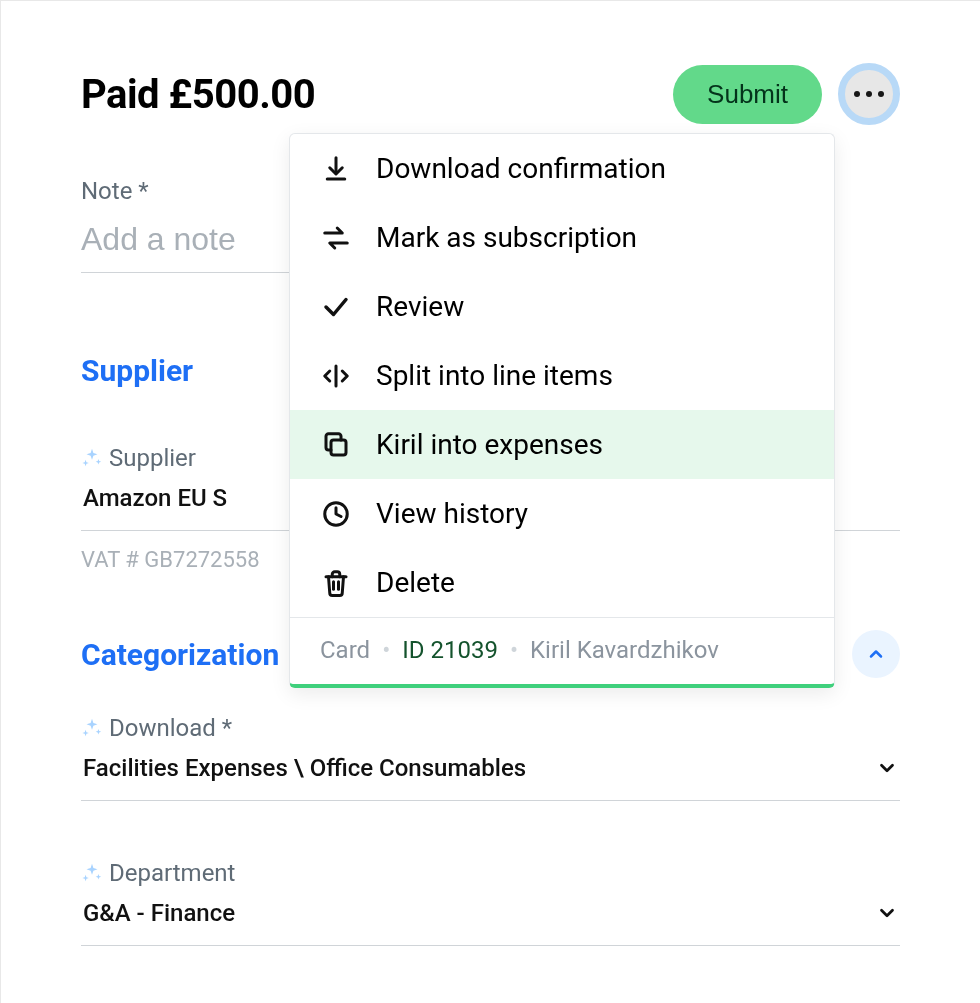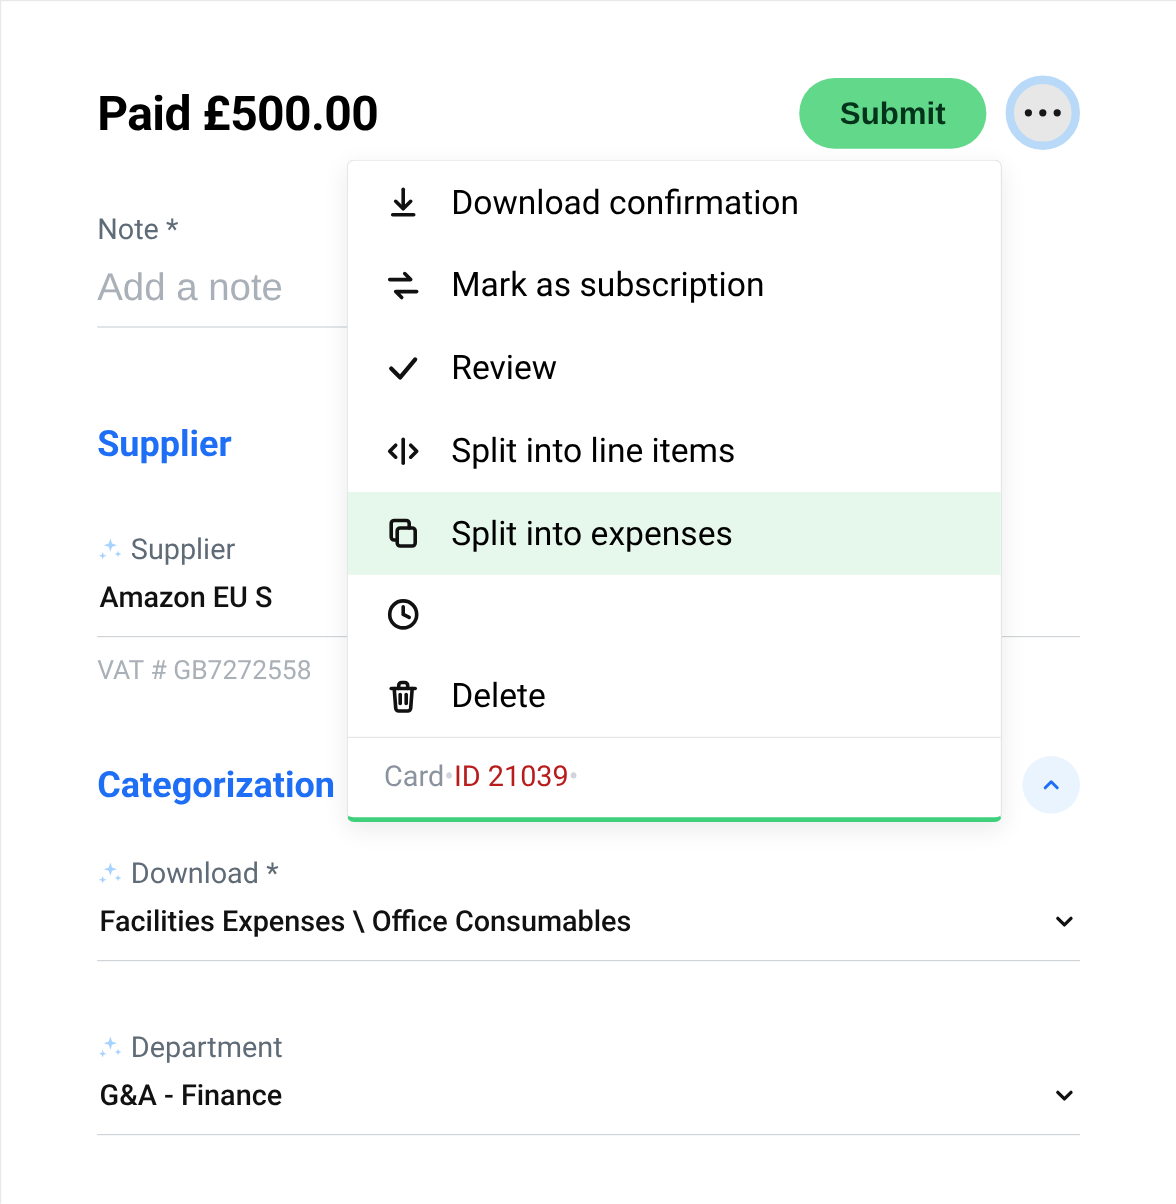--- a/index.html
+++ b/index.html
@@ -4,21 +4,21 @@
 <style>
   * { box-sizing: border-box; margin: 0; padding: 0; }
   html, body { width: 980px; height: 1003px; font-family: -apple-system, BlinkMacSystemFont, "Segoe UI", Roboto, Arial, sans-serif; background: #fff; color: #000; }
   body { border-top: 1px solid #e8e8e8; border-left: 1px solid #e8e8e8; position: relative; }
   .page { padding: 62px 80px 0 80px; }
 
   
   .header { display: flex; align-items: center; justify-content: space-between; margin-bottom: 52px; }
   .amount { font-size: 40px; font-weight: 700; letter-spacing: -0.5px; }
   .header-actions { display: flex; align-items: center; gap: 16px; }
-  .submit-btn { background: #62d98a; color: #04331b; font-weight: 700; font-size: 26px; border: none; border-radius: 32px; padding: 14px 34px; cursor: pointer; }
+  .submit-btn { background: #62d98a; color: #04331b; font-weight: 400; font-size: 26px; border: none; border-radius: 32px; padding: 14px 34px; cursor: pointer; }
   .more-btn { width: 62px; height: 62px; border-radius: 50%; background: #e7e7e7; border: 7px solid #b8d9f7; display:flex; align-items:center; justify-content:center; cursor:pointer; }
   .dots { display:flex; gap:6px; }
   .dots span { width:6px; height:6px; background:#171717; border-radius:50%; display:block; }
 
   
   .field { margin-bottom: 80px; }
   .field-label { color:#5f6b76; font-size:24px; margin-bottom:10px; display:block; }
   .field-input { width: 600px; border:none; border-bottom:1px solid #d0d4d8; font-size:32px; padding: 6px 0 14px 0; outline:none; background:transparent; }
   .field-input::placeholder { color:#a9b0b7; }
 
@@ -35,22 +35,22 @@
   .select-line { display:flex; align-items:center; justify-content: space-between; border-bottom:1px solid #d0d4d8; padding:4px 2px 18px 2px; cursor:pointer; }
   .select-value { font-size:24px; font-weight:500; color:#111; }
   .vat-line { color:#a9b0b7; font-size:22px; margin-top:16px; }
 
   
   .menu { position:absolute; left:288px; top:132px; width:546px; background:#fff; border:1px solid #e4e7ea; border-radius:6px; border-bottom:4px solid #3fd07c; box-shadow: 0 6px 20px rgba(0,0,0,0.08); overflow:hidden;text-align:right; }
   .menu-item { display:flex; align-items:center; gap:24px; padding:18px 30px; font-size:28px; cursor:pointer; }
   .menu-item.highlight { background:#e6f8ec; }
   .menu-item .mi-icon { width:32px; display:flex; justify-content:center; }
   .menu-sep { height:1px; background:#e4e7ea; }
-  .menu-meta { padding:18px 30px 20px 30px; font-size:24px; color:#8b949e; display:flex; align-items:center; }
-  .menu-meta .link { color:#b91c1c; }
+  .menu-meta { padding:18px 30px 20px 30px; font-size:24px; color:#8b949e; display:flex; align-items:center; gap:12px; }
+  .menu-meta .link { color:#14532d; }
   .dotsep { color:#cfd5da; }
 
   svg { display:block; }
 </style>
 </head>
 <body>
 
 <div class="page">
 
   <div class="header">
@@ -172,42 +172,44 @@
     </span>
     <span>Split into line items</span>
   </div>
   <div class="menu-item highlight">
     <span class="mi-icon">
       <svg width="30" height="30" viewBox="0 0 24 24" fill="none" stroke="#111" stroke-width="2.4" stroke-linecap="round" stroke-linejoin="round">
           <rect x="8" y="8" width="12" height="12" rx="2"></rect>
           <path d="M16 8V5a2 2 0 0 0-2-2H6a2 2 0 0 0-2 2v9a2 2 0 0 0 2 2h2"></path>
         </svg>
     </span>
-    <span>Split into expenses</span>
+    <span>Kiril into expenses</span>
   </div>
   <div class="menu-item">
     <span class="mi-icon">
       <svg width="30" height="30" viewBox="0 0 24 24" fill="none" stroke="#111" stroke-width="2.4" stroke-linecap="round" stroke-linejoin="round">
           <circle cx="12" cy="12" r="9"></circle>
           <polyline points="12 7 12 12 16 14"></polyline>
         </svg>
     </span>
+    <span>View history</span>
   </div>
   <div class="menu-item">
     <span class="mi-icon">
       <svg width="30" height="30" viewBox="0 0 24 24" fill="none" stroke="#111" stroke-width="2.4" stroke-linecap="round" stroke-linejoin="round">
           <path d="M4 7h16"></path>
           <path d="M9 7V5a2 2 0 0 1 2-2h2a2 2 0 0 1 2 2v2"></path>
           <path d="M6 7l1 13a2 2 0 0 0 2 2h6a2 2 0 0 0 2-2l1-13"></path>
           <line x1="10" y1="11" x2="10" y2="17"></line>
           <line x1="14" y1="11" x2="14" y2="17"></line>
         </svg>
     </span>
     <span>Delete</span>
   </div>
   <div class="menu-sep"></div>
   <div class="menu-meta">
     <span>Card</span>
     <span class="dotsep">•</span>
     <span class="link">ID 21039</span>
     <span class="dotsep">•</span>
+    <span>Kiril Kavardzhikov</span>
   </div>
 </div>
 
 </body></html>

